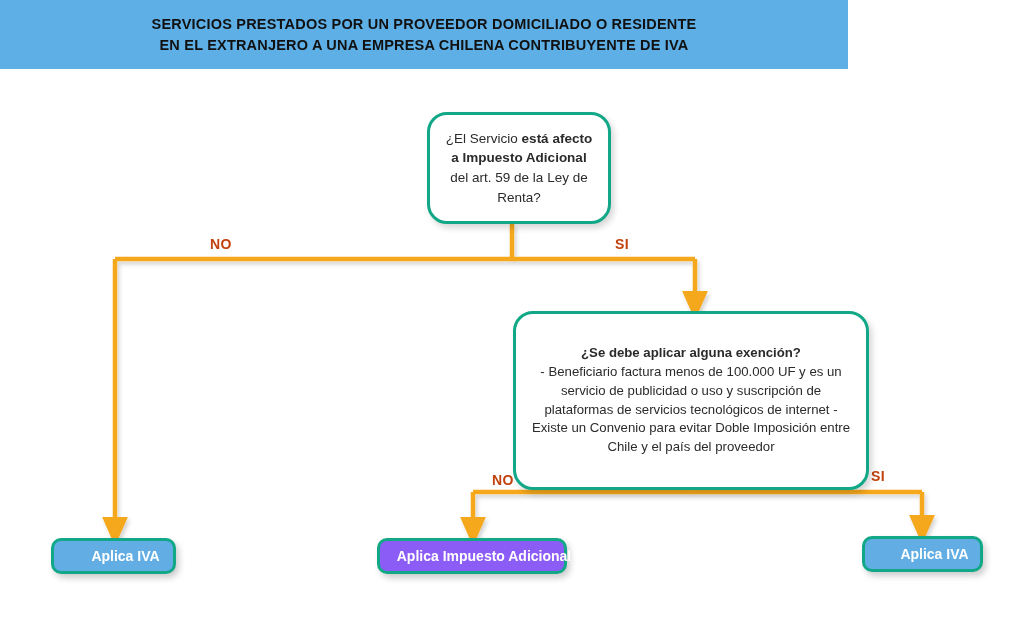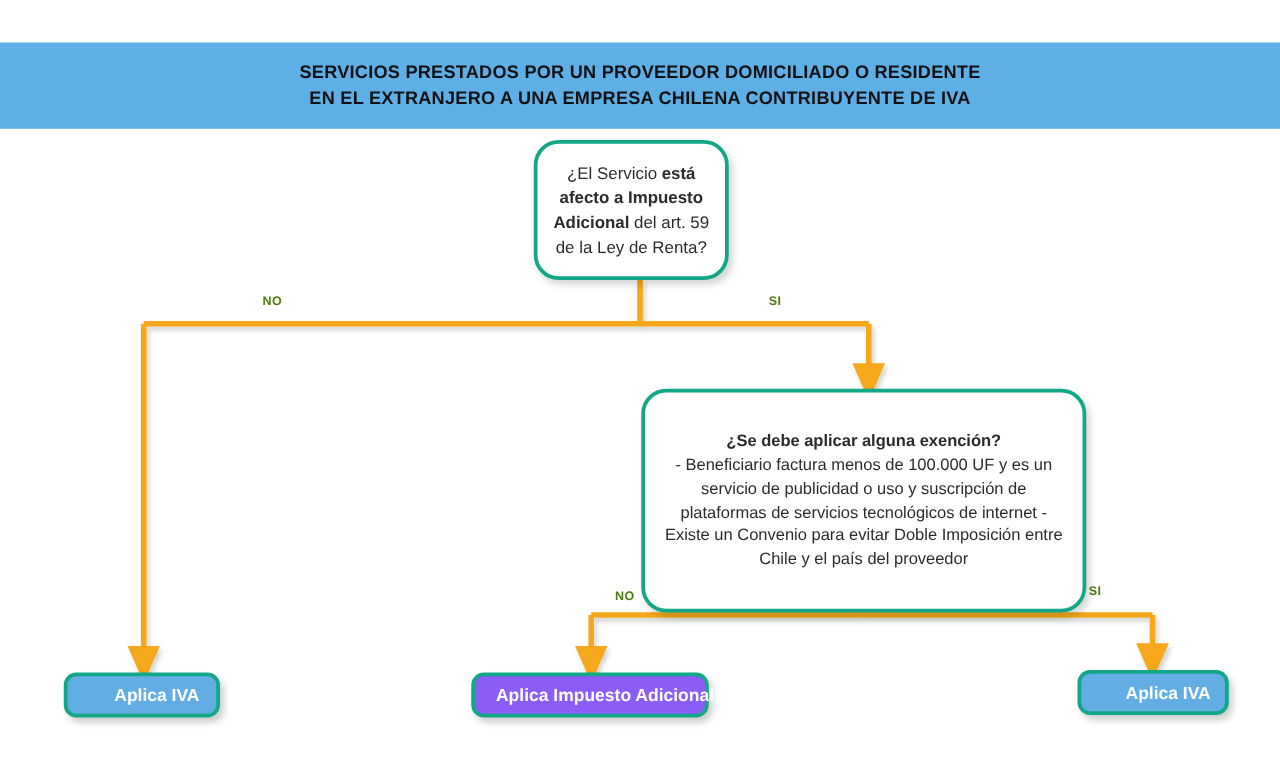--- a/index.html
+++ b/index.html
@@ -16,29 +16,28 @@
     width: 1024px;
     height: 622px;
     background: #ffffff;
     overflow: hidden;
   }
 
   
   #header-banner {
     position: absolute;
     left: 0; top: 0;
-    width: 1024px;
+    width: 848px;
     height: 69px;
     background: #5EAFE6;
     display: flex;
     flex-direction: column;
     align-items: center;
     justify-content: center;
     gap: 3px;
-    margin-top: 34px;
   }
   .header-line {
     color: #111111;
     font-size: 14.5px;
     font-weight: bold;
     letter-spacing: 0.2px;
     text-align: center;
     line-height: 1.25;
     white-space: nowrap;
   }
@@ -48,22 +47,22 @@
     position: absolute;
     left: 0; top: 0;
     width: 1024px;
     height: 622px;
     pointer-events: none;
   }
 
   
   .edge-label {
     position: absolute;
-    color: #4d7c0f;
-    font-size: 10px;
+    color: #c2410c;
+    font-size: 14px;
     font-weight: bold;
     letter-spacing: 0.4px;
     white-space: nowrap;
   }
   #edge-label-no-1 { left: 210px; top: 236px; }
   #edge-label-si-1 { left: 615px; top: 236px; }
   #edge-label-no-2 { left: 492px; top: 472px; }
   #edge-label-si-2 { left: 871px; top: 468px; }
 
   
@@ -77,21 +76,21 @@
     justify-content: center;
     text-align: center;
     color: #2b2b2b;
     box-shadow: 3px 4px 6px rgba(0,0,0,0.16);
     padding: 8px 12px;
   }
 
   #decision-node-1 {
     left: 427px;
     top: 112px;
-    width: 156px;
+    width: 184px;
     height: 112px;
   }
   #decision-node-1 .node-text {
     font-size: 13.5px;
     line-height: 1.45;
   }
 
   #decision-node-2 {
     left: 513px;
     top: 311px;

